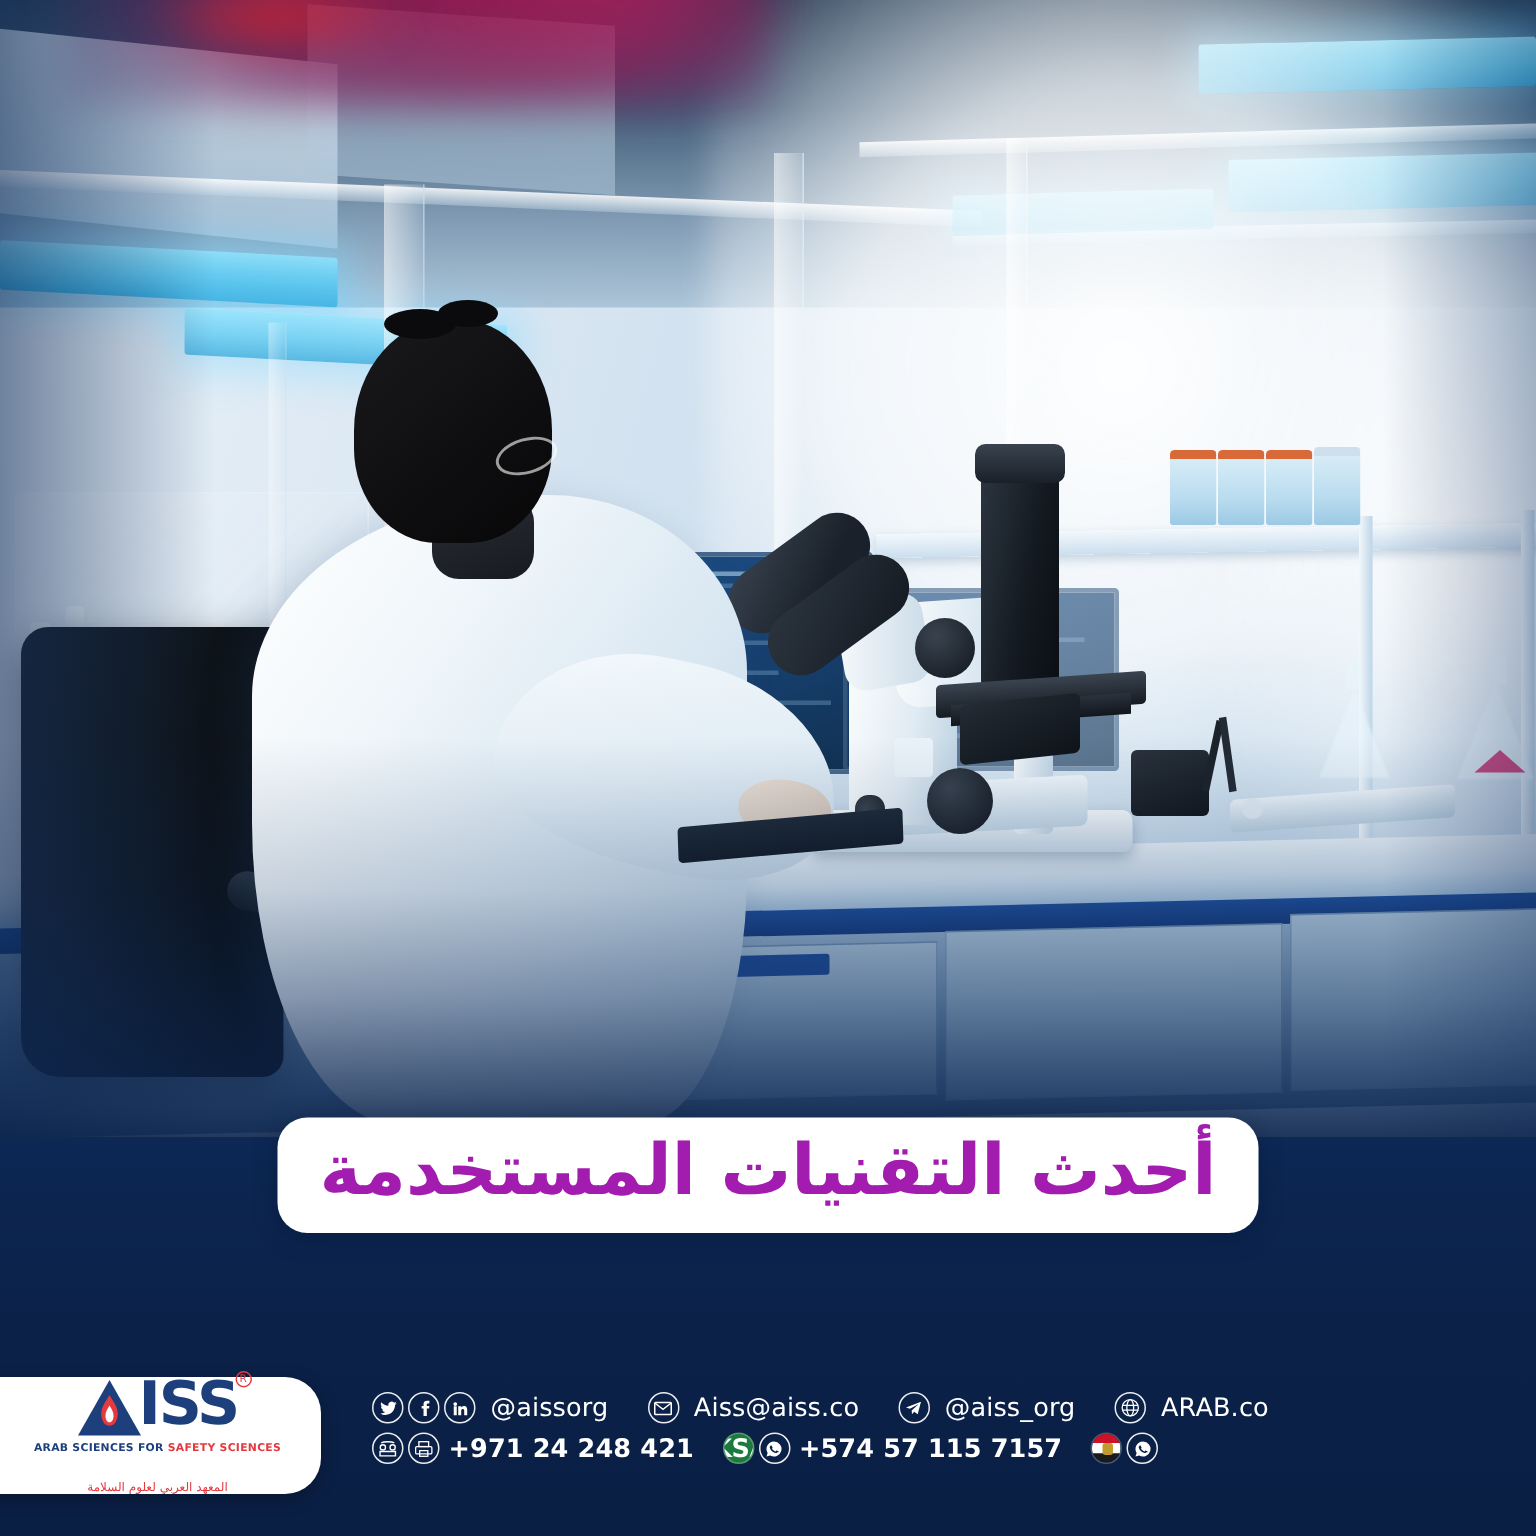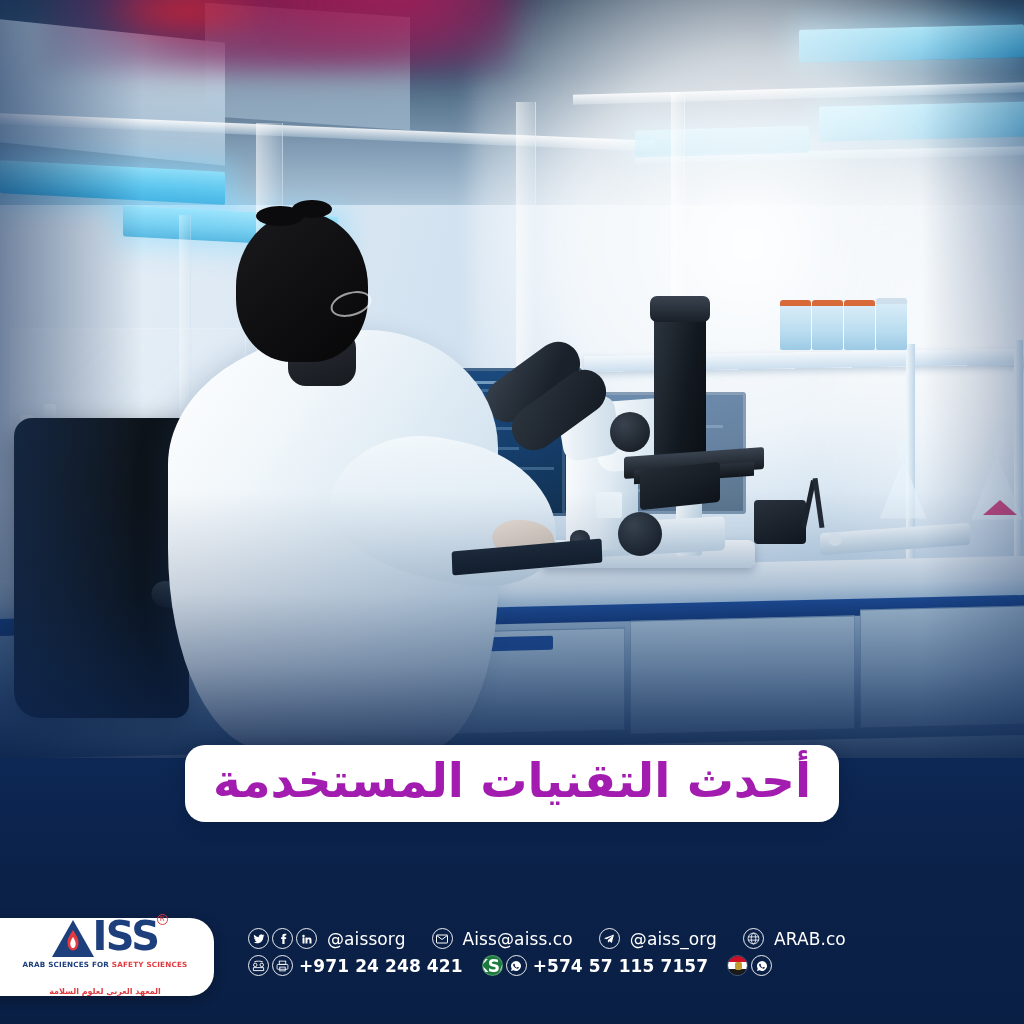--- a/index.html
+++ b/index.html
@@ -398,21 +398,21 @@
     position:absolute; right:-9px; top:-4px;
     width:11px; height:11px; border:1.4px solid #e23a3f; border-radius:50%;
     color:#e23a3f; font-size:7px; line-height:8px; text-align:center;
   }
   .logo-sub-en {
     font-size:7.2px; font-weight:bold; letter-spacing:.2px;
     color:#1d3f7c; margin-top:2px; white-space:nowrap;
   }
   .logo-sub-en .hl { color:#e23a3f; }
   .logo-sub-ar {
-    font-size:8px; font-weight:bold; color:#e23a3f;
+    font-size:8px; font-weight:normal; color:#e23a3f;
     direction:rtl; margin-top:18px; white-space:nowrap;
     letter-spacing:.6px;
   }
 
   
   .contacts {
     position:absolute; left:228px; top:928px; right:6px;
     color:#ffffff;
   }
   .crow { display:flex; align-items:center; margin-bottom:6px;padding-left:20px; }

